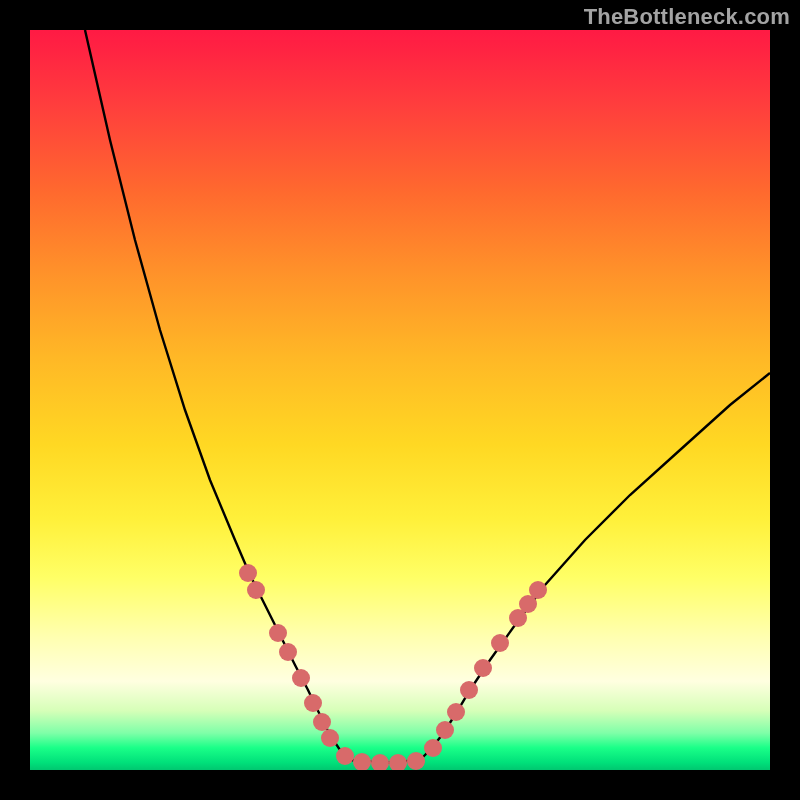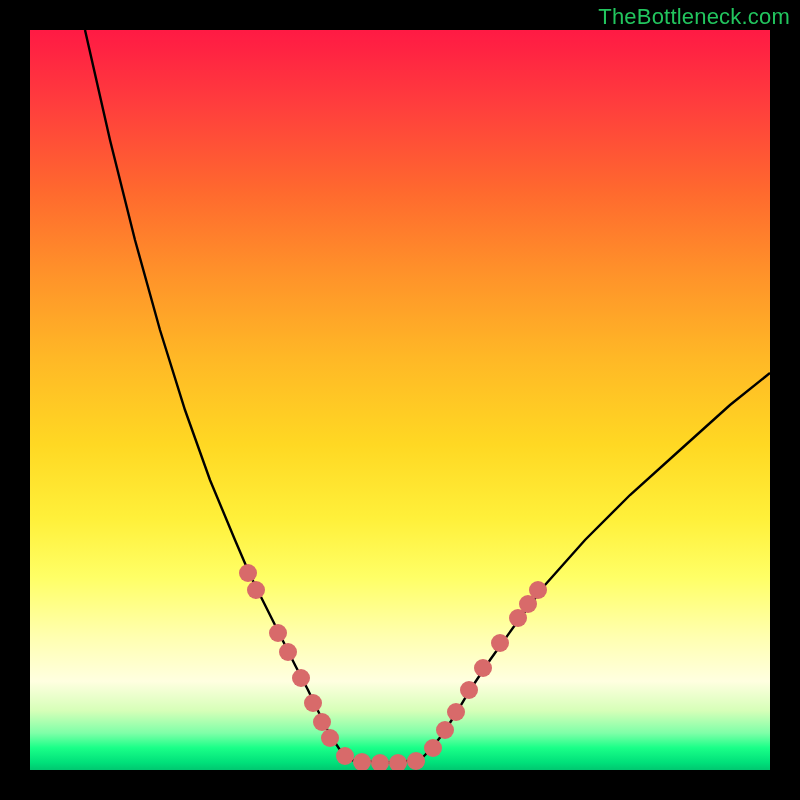--- a/index.html
+++ b/index.html
@@ -32,22 +32,22 @@
       #1aff88 97%,
       #00e07a 99%,
       #00c770 100%);
   }
   .watermark {
     position: absolute;
     top: 4px;
     right: 10px;
     font-family: Arial, Helvetica, sans-serif;
     font-size: 22px;
-    font-weight: 400;
-    color: #22c55e;
+    font-weight: 700;
+    color: #a3a3a3;
     letter-spacing: 0.2px;
   }
   svg.overlay {
     position: absolute;
     left: 0;
     top: 0;
     width: 740px;
     height: 740px;
   }
 </style>

